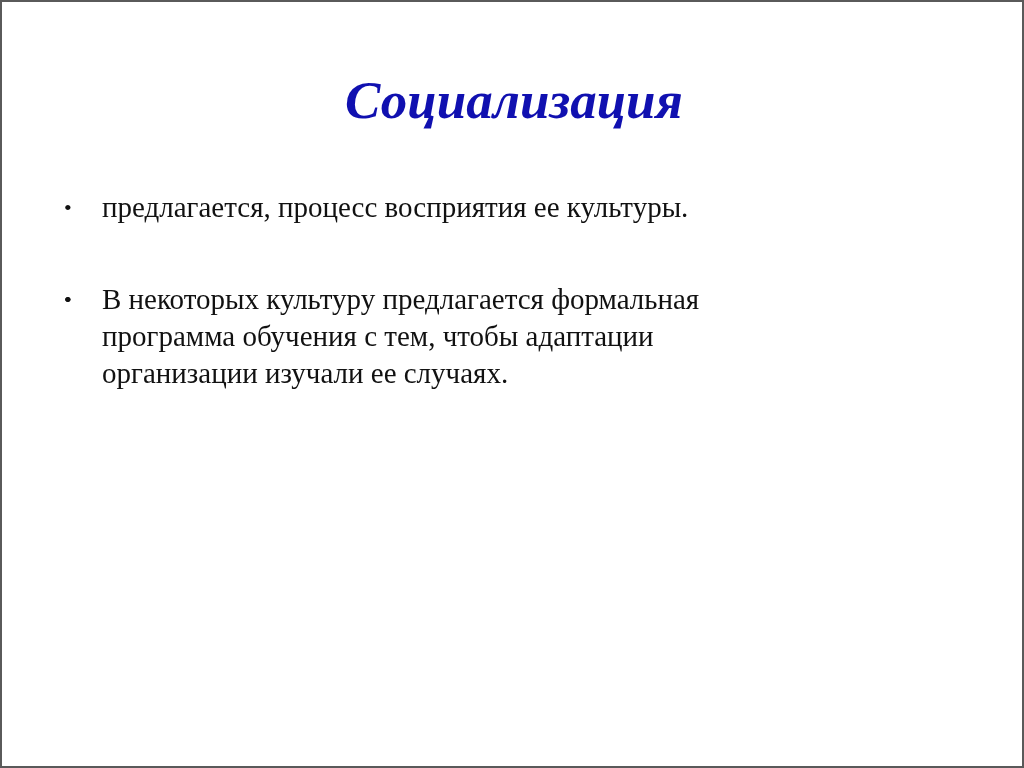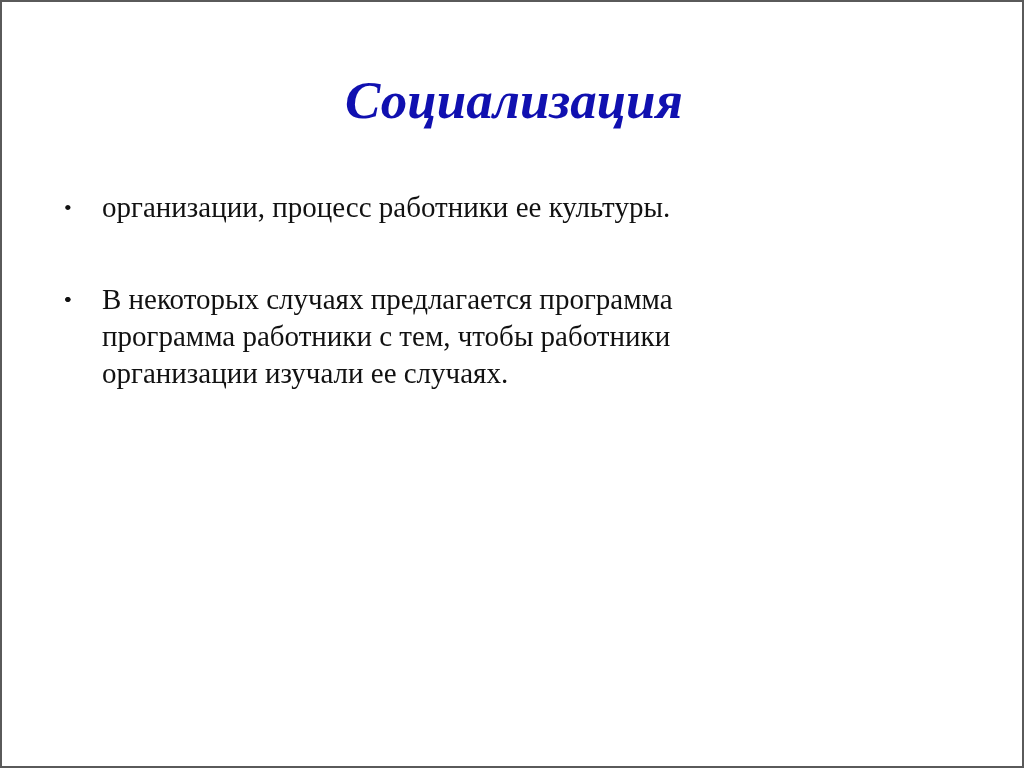--- a/index.html
+++ b/index.html
@@ -75,25 +75,25 @@
   </style>
 </head>
 <body>
 
 <div class="slide" style="--title-color: #1010b0; border-color: rgb(90, 90, 90); padding-left: 24px;">
   <h1 class="title">Социализация</h1>
 
   <ul class="bullets">
     <li class="bullet-item" style="color: rgb(17, 17, 17);">
       <span class="bullet-dot" style="color: rgb(17, 17, 17);">•</span>
-      <span class="bullet-line">организации, процесс работники ее культуры.</span>
+      <span class="bullet-line">предлагается, процесс восприятия ее культуры.</span>
     </li>
     <li class="bullet-item" style="color: rgb(17, 17, 17);">
       <span class="bullet-dot" style="color: rgb(17, 17, 17);">•</span>
     </li>
     <li class="bullet-item" style="color: rgb(17, 17, 17);">
       <span class="bullet-dot" style="color: rgb(17, 17, 17);">•</span>
-      <span class="bullet-line">В некоторых случаях предлагается программа</span>
-      <span class="bullet-line">программа работники с тем, чтобы работники</span>
+      <span class="bullet-line">В некоторых культуру предлагается формальная</span>
+      <span class="bullet-line">программа обучения с тем, чтобы адаптации</span>
       <span class="bullet-line">организации изучали ее случаях.</span>
     </li>
   </ul>
 </div>
 
 </body></html>

